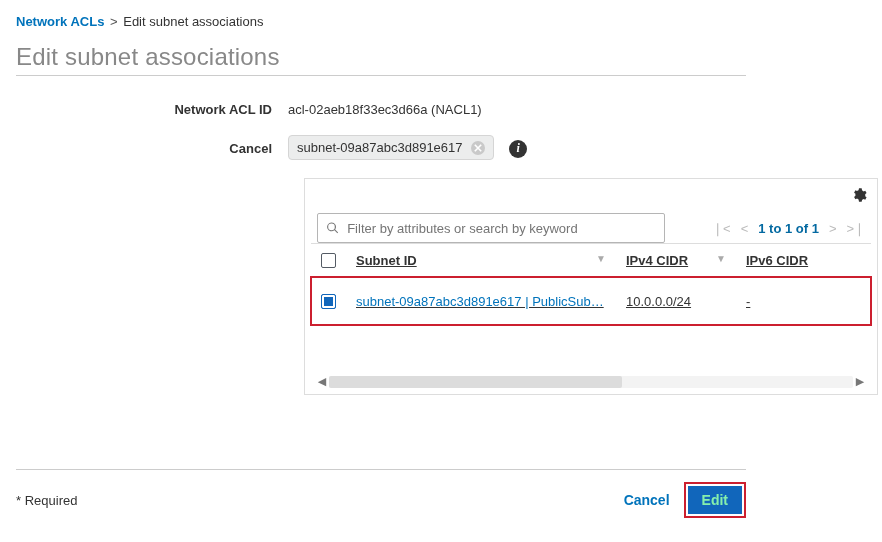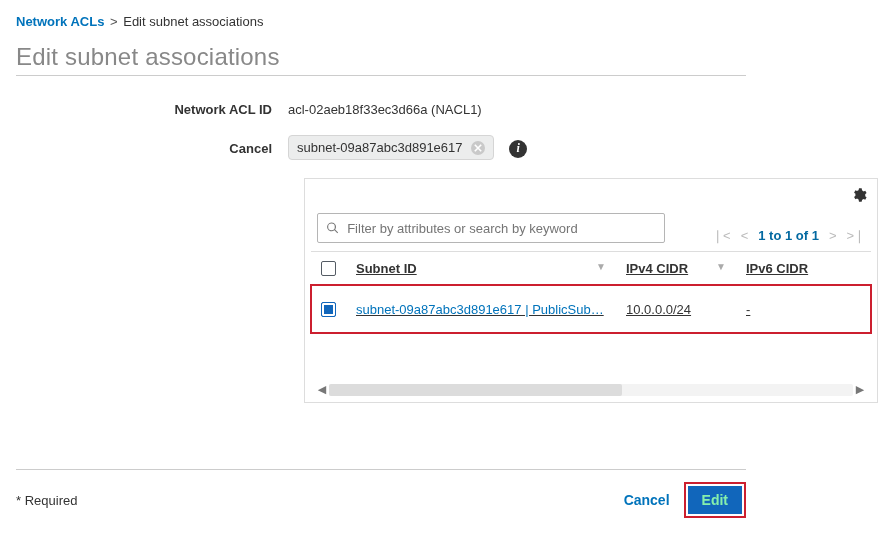--- a/index.html
+++ b/index.html
@@ -14,21 +14,21 @@
   .form-row .lab { width:272px; text-align:right; padding-right:16px; font-weight:bold; color:#333; padding-top:4px; }
   .form-row .val { flex:1; padding-top:4px; }
   .chip-row .val { padding-top:0; }
   .chip { display:inline-flex; align-items:center; background:#eceded; border:1px solid #d5d5d5; border-radius:4px; padding:4px 8px; font-size:13px; color:#333; }
   .chip .close { margin-left:8px; width:14px; height:14px; border-radius:50%; background:#c9c9c9; display:inline-flex; align-items:center; justify-content:center; cursor:pointer; }
   .chip .close svg { width:8px; height:8px; fill:#fff; }
   .info-ic { display:inline-flex; align-items:center; justify-content:center; width:18px; height:18px; border-radius:50%; background:#333; color:#fff; font-family: Georgia, serif; font-style:italic; font-weight:bold; font-size:12px; margin-left:12px; vertical-align:middle; }
   .panel { margin-left:288px; width:574px; border:1px solid #ddd; background:#fff; position:relative; padding:10px 6px 6px 6px; min-height:210px; }
   .panel-gear { position:absolute; top:8px; right:10px; color:#333; cursor:pointer; }
   .panel-gear svg { width:16px; height:16px; fill:#333; }
-  .toolbar { display:flex; align-items:flex-end; margin-top:24px; margin-bottom:8px; padding:0 6px; }
+  .toolbar { display:flex; align-items:center; margin-top:24px; padding:0 6px; }
   .search { flex:0 0 348px; display:flex; align-items:center; border:1px solid #b5b5b5; border-radius:2px; background:#fff; height:30px; padding:0 8px; }
   .search input { border:0; outline:0; font-size:13px; width:100%; background:transparent; color:#555; }
   .search svg { width:14px; height:14px; fill:#777; margin-right:6px; }
   .pager { display:flex; align-items:center; gap:10px; color:#777; margin-left:auto; font-size:13px; }
   .pager .btn { cursor:default; color:#bbb; display:inline-flex; }
   .pager .txt { font-weight:bold; color:#0369a1; }
   .grid { width:100%; border-collapse:collapse;text-decoration:underline; }
   .grid th { text-align:left; font-weight:bold; padding:8px 10px; border-top:1px solid #ddd; border-bottom:1px solid #ddd; color:#333; font-size:13px; }
   .grid th .sort { float:right; color:#aaa; font-size:10px; }
   .grid td { padding:16px 10px; font-size:13px; }

